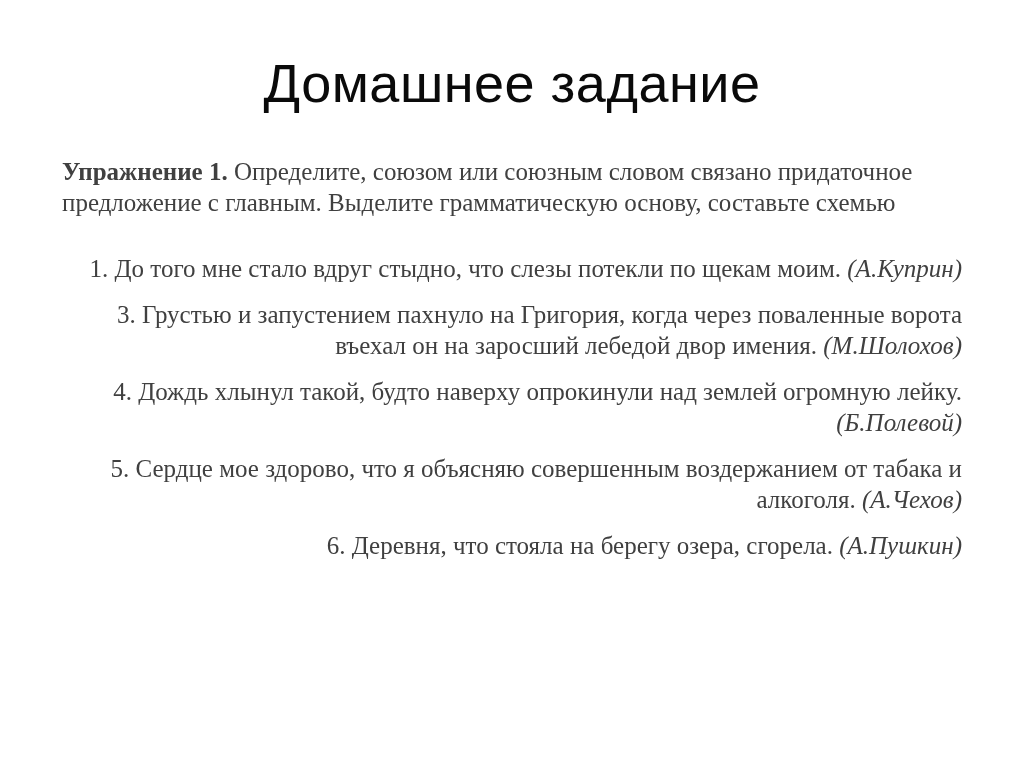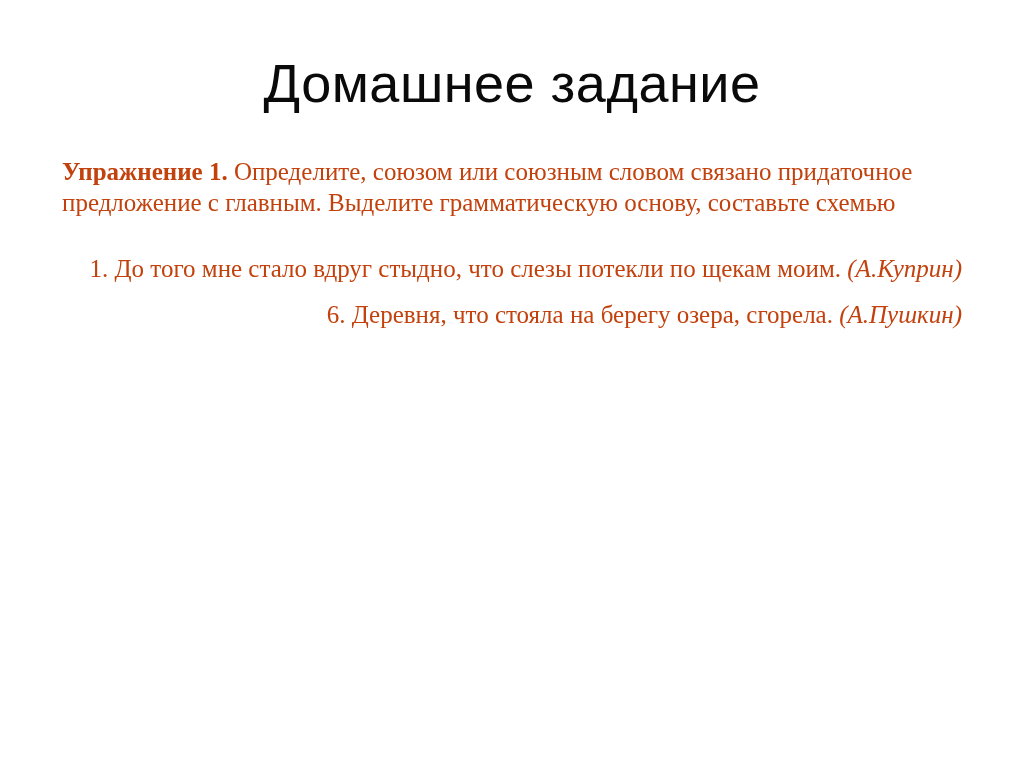--- a/index.html
+++ b/index.html
@@ -24,21 +24,21 @@
     line-height: 1.15;
     color: #0a0a0a;
     text-align: center;
     margin: 0 0 42px 0;
     letter-spacing: 0.5px;
   }
   .body-text {
     font-family: "Liberation Serif", "DejaVu Serif", serif;
     font-size: 25px;
     line-height: 31px;
-    color: #c2410c;
+    color: #404040;
     max-width: 900px;
   }
   .exercise-intro {
     margin: 0 0 35px 0;
   }
   .exercise-lead {
     font-weight: 700;
   }
   .sentence {
     margin: 0 0 15px 0;
@@ -57,20 +57,29 @@
 
   <p class="body-text exercise-intro">
     <span class="exercise-lead">Упражнение 1.</span><span> Определите, союзом или союзным словом связано придаточное предложение с главным. Выделите грамматическую основу, составьте схемью</span>
   </p>
 
   <div class="body-text sentence">
     <span>1. До того мне стало вдруг стыдно, что слезы потекли по щекам моим. </span><span class="author">(А.Куприн)</span>
   </div>
 
 
+  <div class="body-text sentence">
+    <span>3. Грустью и запустением пахнуло на Григория, когда через поваленные ворота въехал он на заросший лебедой двор имения. </span><span class="author">(М.Шолохов)</span>
+  </div>
 
+  <div class="body-text sentence">
+    <span>4. Дождь хлынул такой, будто наверху опрокинули над землей огромную лейку. </span><span class="author">(Б.Полевой)</span>
+  </div>
 
+  <div class="body-text sentence">
+    <span>5. Сердце мое здорово, что я объясняю совершенным воздержанием от табака и алкоголя. </span><span class="author">(А.Чехов)</span>
+  </div>
 
   <div class="body-text sentence">
     <span>6. Деревня, что стояла на берегу озера, сгорела. </span><span class="author">(А.Пушкин)</span>
   </div>
 
 </div>
 
 </body></html>

